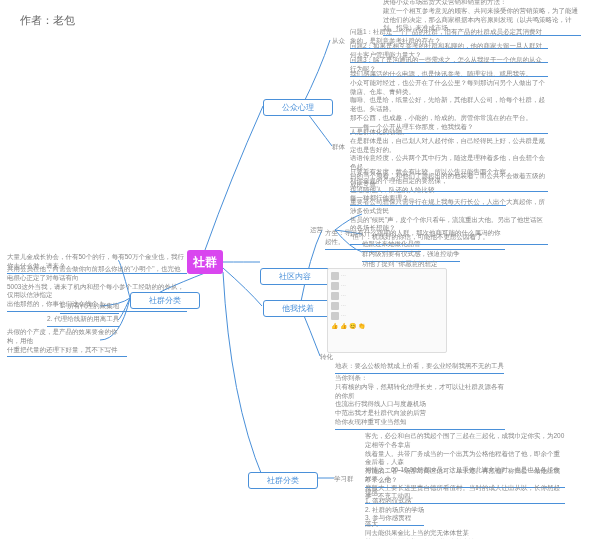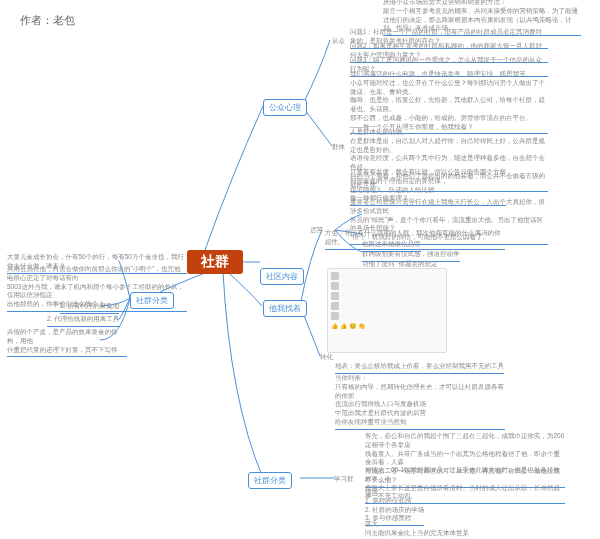--- a/index.html
+++ b/index.html
@@ -1,19 +1,19 @@
 <!DOCTYPE html>
 <html><head>
 <meta charset="utf-8">
 <style>
 *{margin:0;padding:0;box-sizing:border-box}
 body{font-family:"Microsoft YaHei",sans-serif;font-size:7px;color:#555;background:#fff;width:600px;height:539px;position:relative;overflow:hidden}
 .author{position:absolute;left:20px;top:12px;font-size:11px;color:#666;font-weight:500;line-height:1.5}
-.center{position:absolute;left:187px;top:250px;width:56px;height:24px;background:#c2410c;color:#fff;font-size:14px;border-radius:3px;display:flex;align-items:center;justify-content:center;font-weight:bold}
-.br{position:absolute;border:1px solid #4a90d9;border-radius:3px;padding:2px 5px;font-size:8px;color:#4a90d9;background:#fff;white-space:nowrap}
+.center{position:absolute;left:187px;top:250px;width:36px;height:24px;background:#d946ef;color:#fff;font-size:12px;border-radius:3px;display:flex;align-items:center;justify-content:center;font-weight:bold}
+.br{position:absolute;border:1px solid #4a90d9;border-radius:3px;padding:2px 18px;font-size:8px;color:#4a90d9;background:#fff;white-space:nowrap}
 .note{position:absolute;font-size:6.5px;color:#888;line-height:1.35;max-width:198px}
 .note.bx{border-bottom:1px solid #4a90d9;padding-bottom:2px}
 .hdr{color:#888;font-size:6.5px}
 svg{position:absolute;left:0;top:0;pointer-events:none}
 svg path{stroke:#4a90d9;stroke-width:1;fill:none}
 .chat-box{position:absolute;left:327px;top:268px;width:120px;height:85px;border:1px solid #ddd;background:#fafafa;border-radius:2px;padding:3px;font-size:5px;color:#aaa;overflow:hidden}
 .chat-line{margin-bottom:2px;display:flex;align-items:flex-start;gap:2px}
 .chat-av{width:8px;height:8px;background:#ccc;border-radius:1px;flex-shrink:0}
 .chat-txt{flex:1;line-height:1.2}
 </style>

